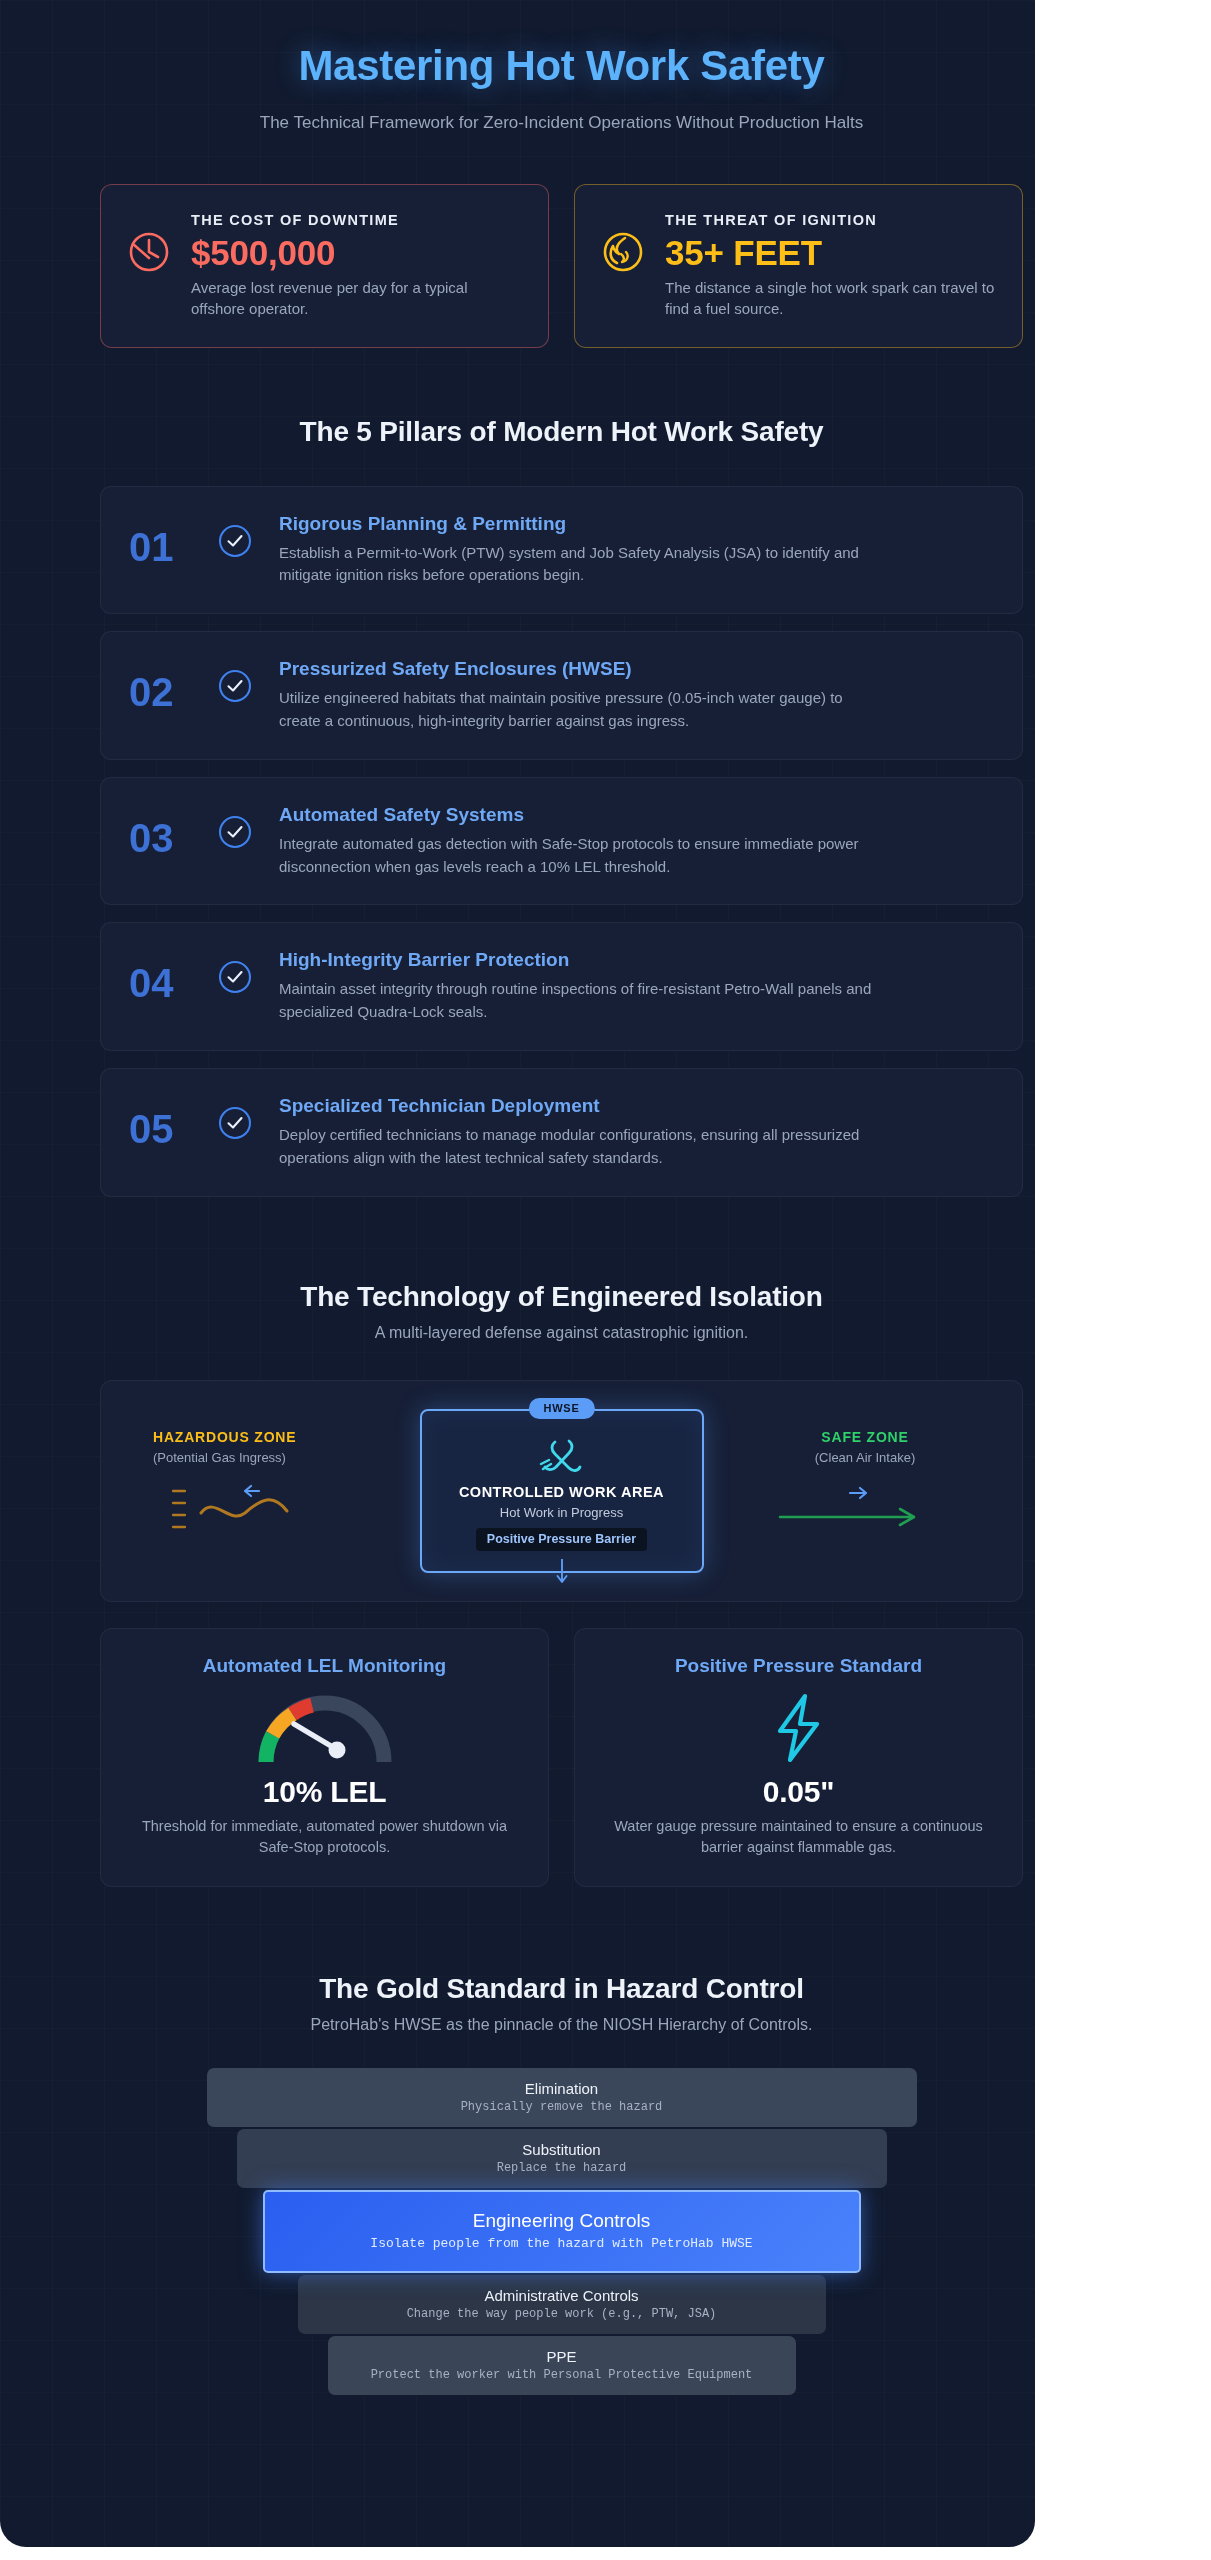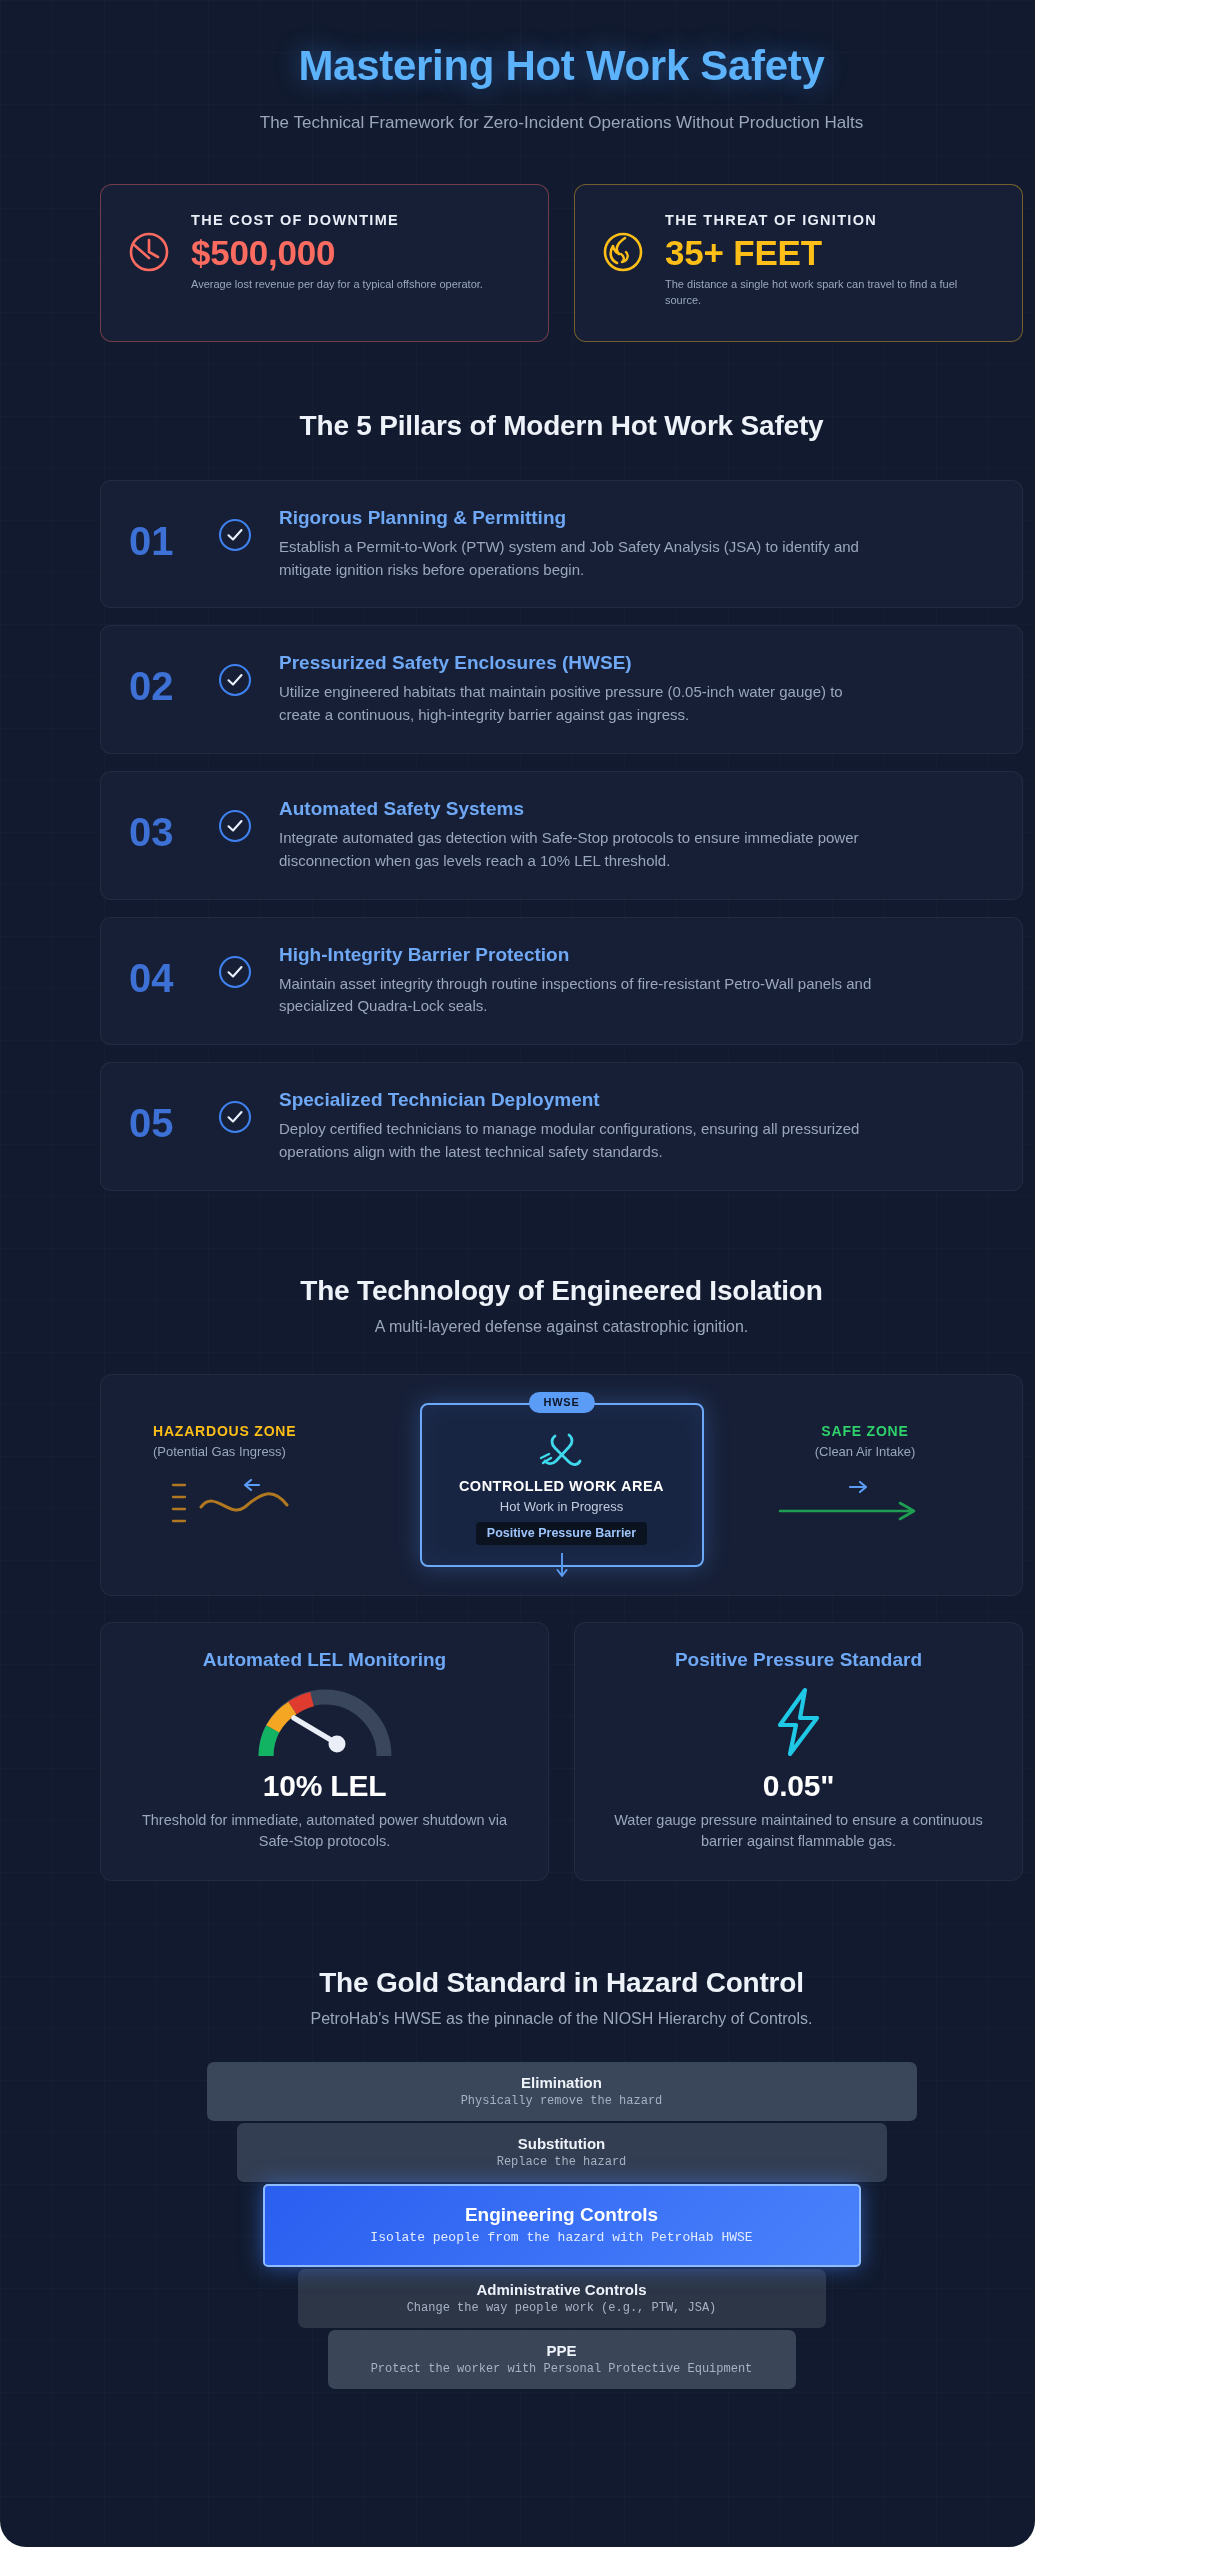--- a/index.html
+++ b/index.html
@@ -86,21 +86,21 @@
   .stat-value {
     font-size: 35px;
     font-weight: bold;
     line-height: 1.18;
     letter-spacing: -0.2px;
   }
   .stat-card.red .stat-value   { color: #fb6b60; }
   .stat-card.amber .stat-value { color: #fcbe17; }
   .stat-desc {
     margin-top: 4px;
-    font-size: 11px;
+    font-size: 15px;
     line-height: 1.42;
     color: #9aa6bb;
   }
 
   
   .section-h2 {
     text-align: center;
     font-size: 28px;
     font-weight: bold;
     color: #eef2f9;
@@ -266,21 +266,21 @@
   
   .pyramid-section { margin-top: 86px; padding-bottom: 74px; }
   .pyramid { margin-top: 34px; display: flex; flex-direction: column; align-items: center; }
   .tier {
     border-radius: 7px;
     text-align: center;
     padding: 12px 10px 13px 10px;
     margin-bottom: 2px;
     position: relative;
   }
-  .tier-title { font-size: 15px; font-weight: bold; color: #eef2f9; }
+  .tier-title { font-size: 15px; font-weight: normal; color: #eef2f9; }
   .tier-sub   { margin-top: 3px; font-size: 12px; color: #a7b2c5; font-family: Liberation Mono, monospace; }
   .tier.highlight {
     background: linear-gradient(135deg, #2a5ef0 0%, #4a82fb 100%);
     border: 2.5px solid #8fbcff;
     box-shadow: 0 0 22px rgba(70,130,250,0.55);
     padding: 18px 10px 20px 10px;
     z-index: 2;
     border-radius: 5px;
   }
   .tier.highlight .tier-title { font-size: 19px; color: #ffffff; }

